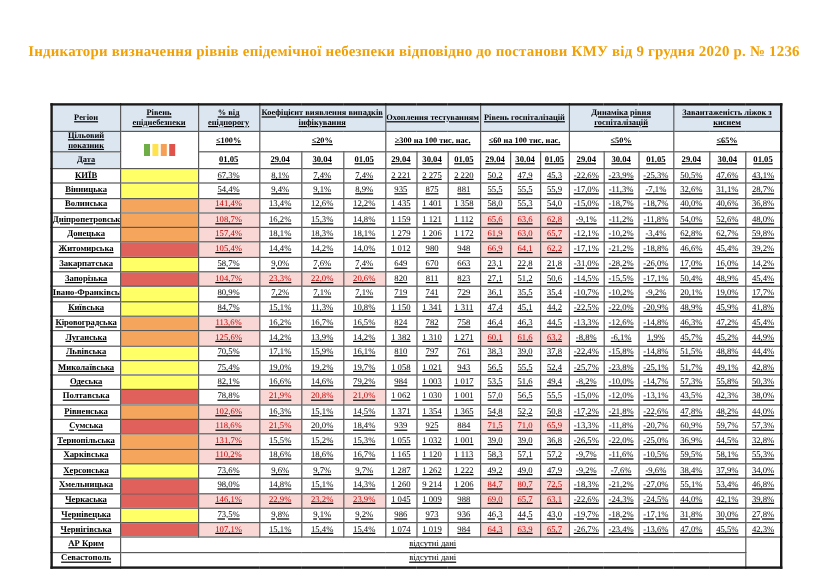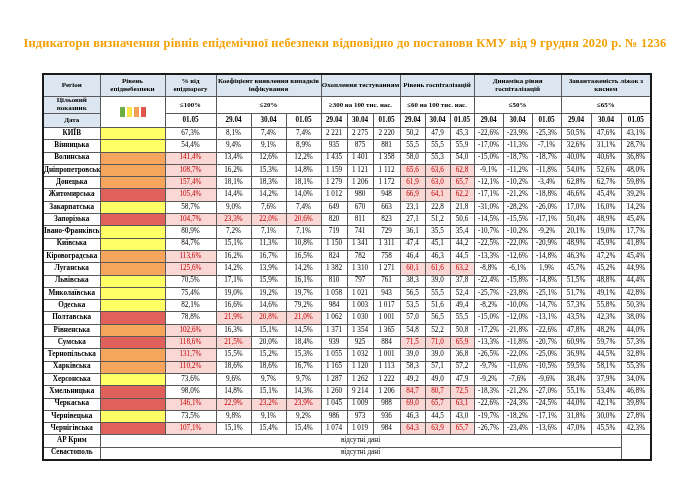--- a/index.html
+++ b/index.html
@@ -12,23 +12,24 @@
     font-size:12.4px;font-weight:bold;color:#f2a104;letter-spacing:.2px;white-space:nowrap;
   }
   .meta{position:absolute;top:53px;left:42px;width:608px;display:flex;align-items:center;}
   .as-of-label{font-size:10.5px;font-weight:bold;margin-right:4px;}
   .as-of-date{
     width:92px;height:15px;line-height:15px;text-align:center;
     font-size:10.5px;font-weight:bold;background:#e4dfec;border:1px solid #555;
   }
   .available{margin-left:auto;font-size:10.5px;font-weight:bold;}
   table.ind{
-    position:absolute;top:73px;left:42px;width:608px;
+    position:absolute;top:86px;left:42px;width:608px;
     border-collapse:collapse;table-layout:fixed;
     border:2px solid #1a1a1a;
+    text-decoration:underline;
   }
   table.ind th,table.ind td{
     border:1px solid #595959;padding:0;text-align:center;vertical-align:middle;
     font-size:7.2px;line-height:1.08;overflow:hidden;
   }
   tr.h1 th{background:#dce6f1;font-weight:bold;height:21px;font-size:7px;}
   tr.h2 th{background:#fff;font-weight:bold;height:16px;font-size:6.9px;white-space:nowrap;}
   tr.h2 th.bluecell, tr.h3 th.bluecell{background:#dce6f1;font-size:7px;}
   tr.h3 th{background:#fff;font-weight:bold;height:13px;font-size:7.2px;}
   tbody td{height:11.3px;background:#fff;}

